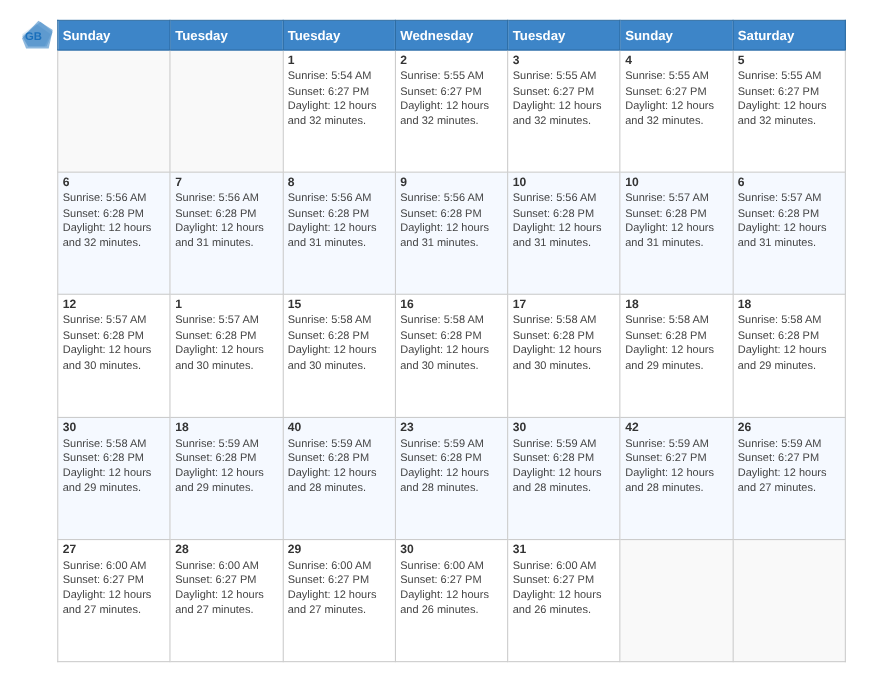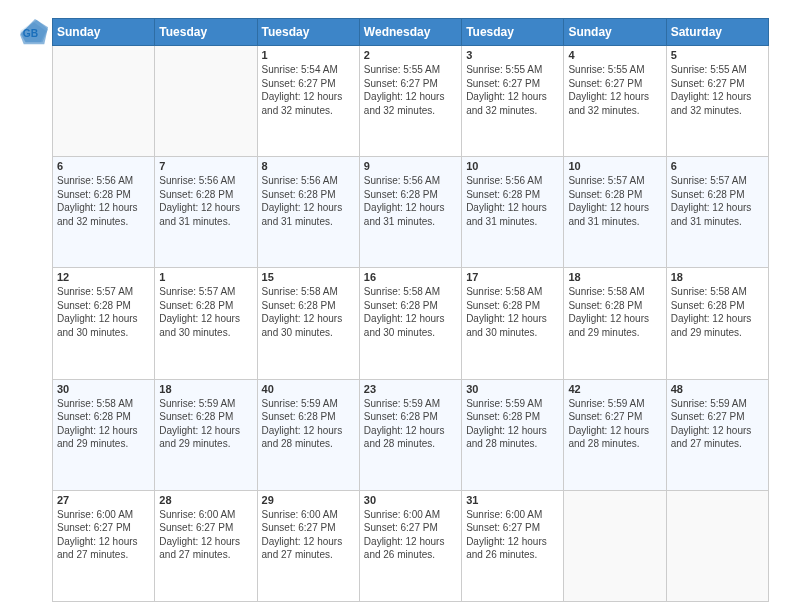--- a/index.html
+++ b/index.html
@@ -247,21 +247,21 @@
           </td>
           <td>
             <span class="day-num">30</span>
             <div class="day-info">Sunrise: 5:59 AM<br>Sunset: 6:28 PM<br>Daylight: 12 hours and 28 minutes.</div>
           </td>
           <td>
             <span class="day-num">42</span>
             <div class="day-info">Sunrise: 5:59 AM<br>Sunset: 6:27 PM<br>Daylight: 12 hours and 28 minutes.</div>
           </td>
           <td>
-            <span class="day-num">48</span>
+            <span class="day-num">26</span>
             <div class="day-info">Sunrise: 5:59 AM<br>Sunset: 6:27 PM<br>Daylight: 12 hours and 27 minutes.</div>
           </td>
         </tr>
         <tr>
           <td>
             <span class="day-num">27</span>
             <div class="day-info">Sunrise: 6:00 AM<br>Sunset: 6:27 PM<br>Daylight: 12 hours and 27 minutes.</div>
           </td>
           <td>
             <span class="day-num">28</span>

